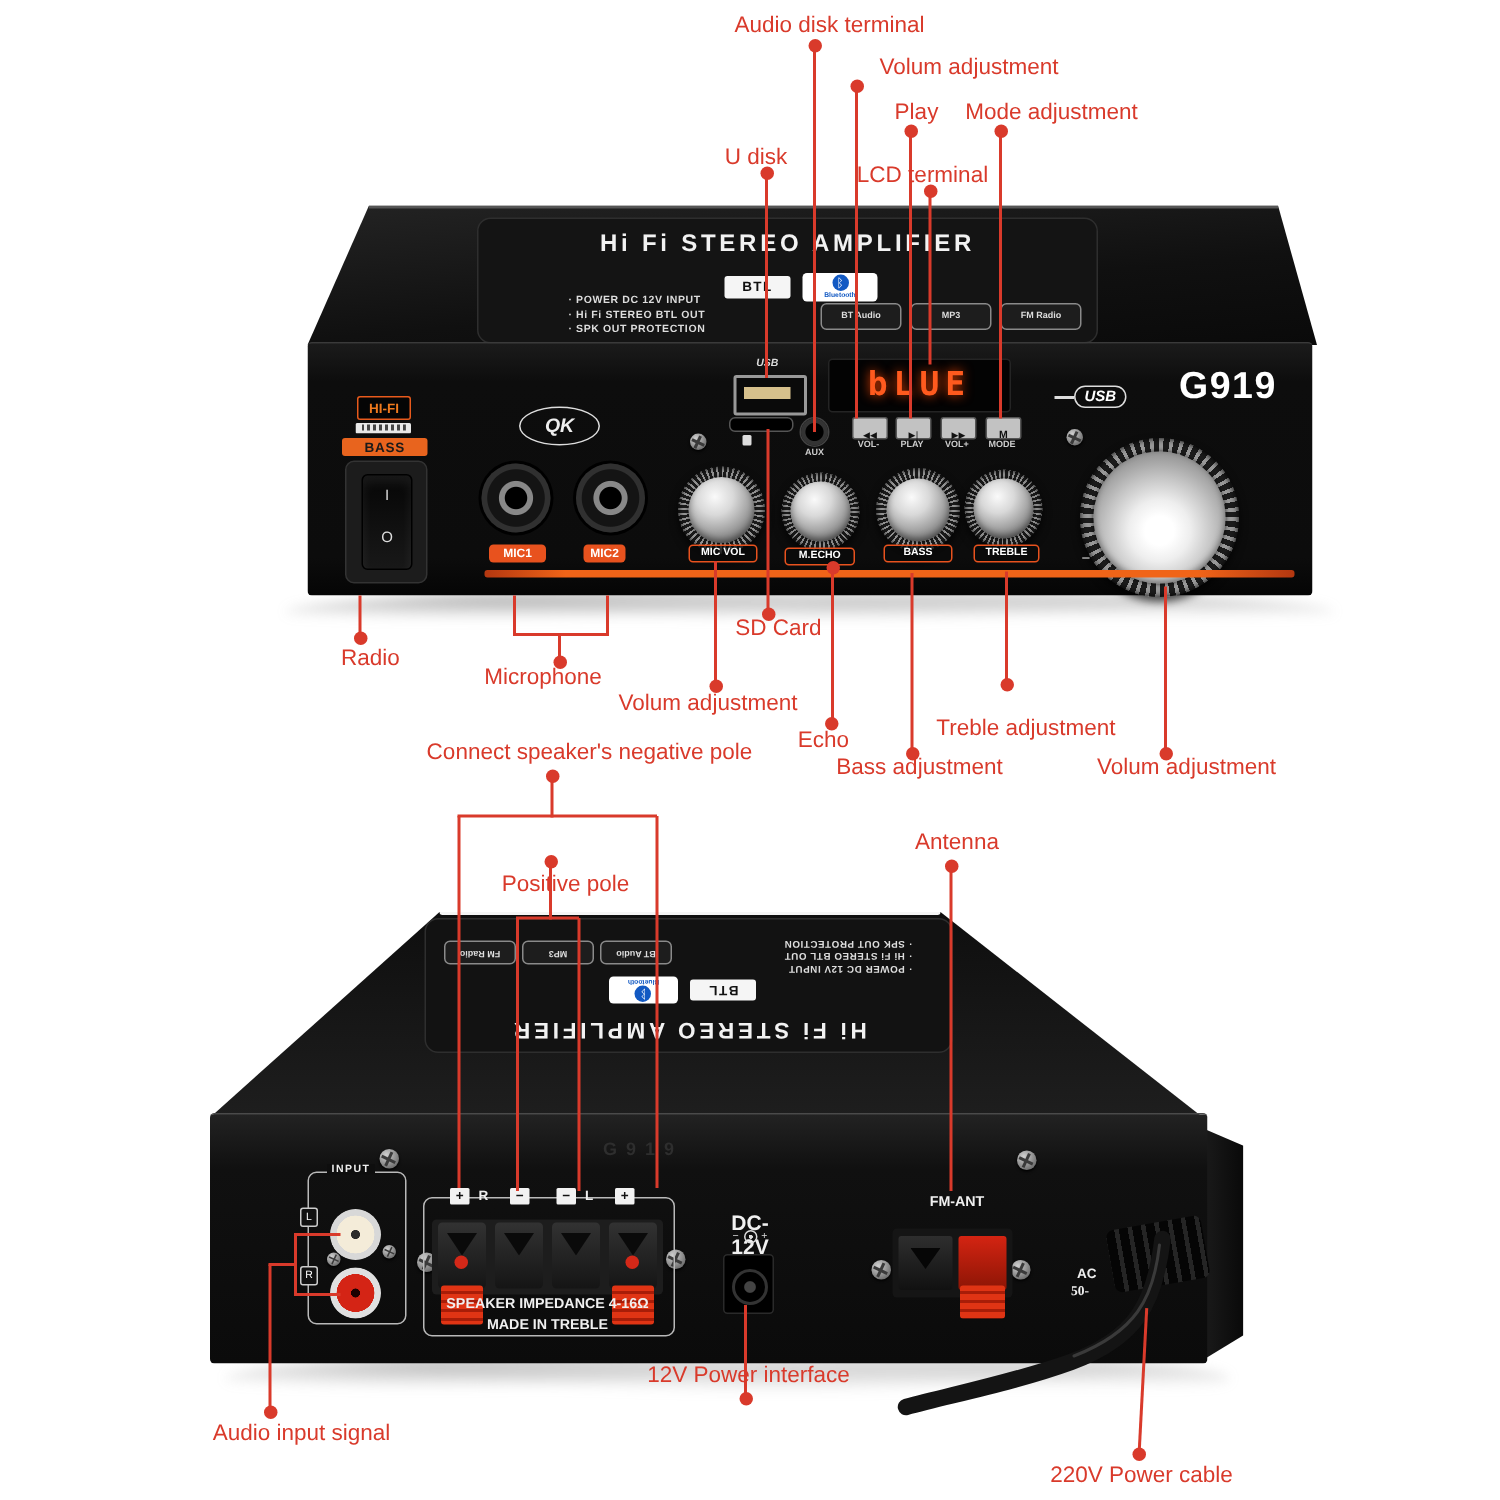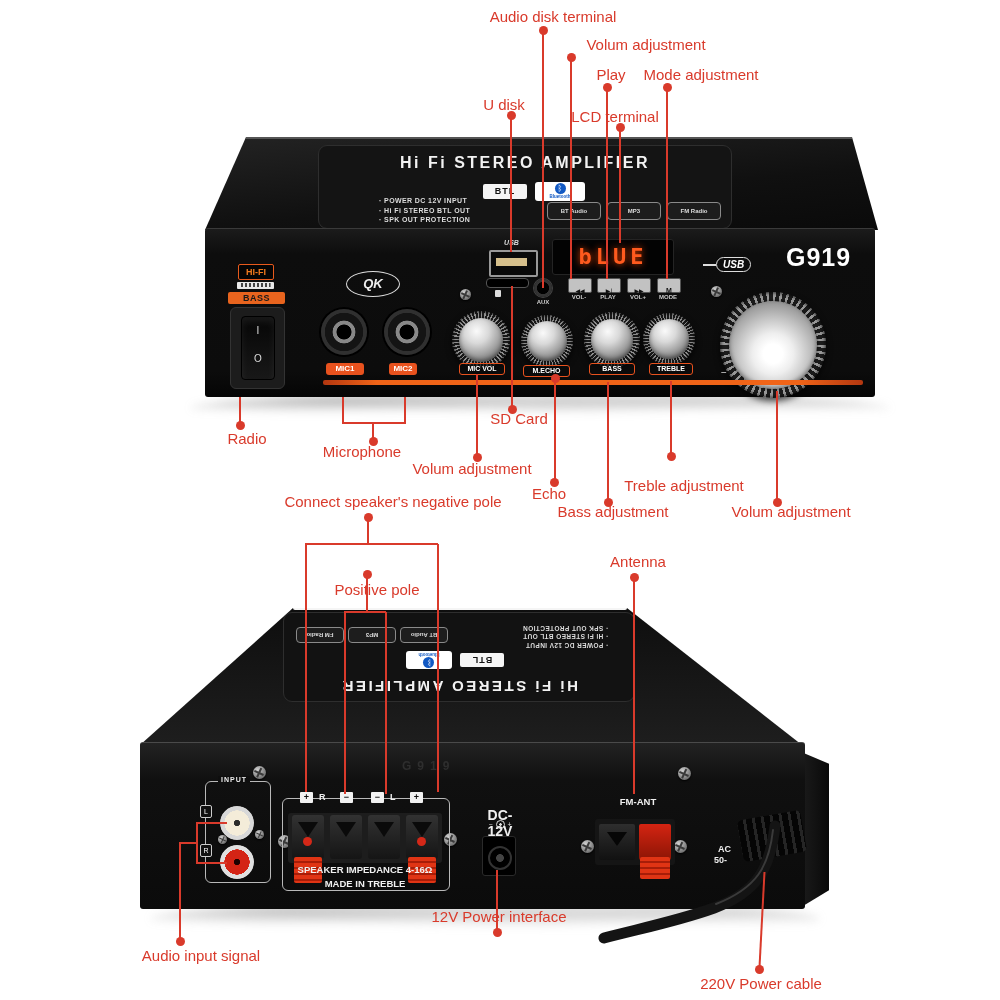--- a/index.html
+++ b/index.html
@@ -273,21 +273,21 @@
     <div style="position:absolute;left:455px;top:76px;width:80px;height:46px;background:#151515;border-radius:3px;">
       <div style="position:absolute;left:4px;top:5px;width:36px;height:36px;background:linear-gradient(#2e2e2e,#111);border-radius:2px;">
         <div style="position:absolute;left:8px;top:8px;width:20px;height:14px;background:#060606;clip-path:polygon(0 0,100% 0,50% 100%);"></div>
       </div>
       <div style="position:absolute;left:44px;top:5px;width:32px;height:36px;background:linear-gradient(#d42412,#8c1505);border-radius:2px;"></div>
     </div>
     <div class="lever" style="left:500px;top:114px;width:30px;height:22px;"></div>
 
     <div style="position:absolute;left:578px;top:101px;color:#eee;font-weight:bold;font-size:9px;line-height:11px;">
       <div>AC</div>
-      <div style="margin-left:-4px;">50-</div>
+      <div style="margin-left:-4px;font-family:Liberation Serif, serif;">50-</div>
     </div>
 
     <div style="position:absolute;left:600px;top:72px;width:64px;height:42px;transform:rotate(-10deg);
                 background:repeating-linear-gradient(90deg,#050505 0 6px,#252525 6px 9px);border-radius:5px;"></div>
   </div>
 
   <div style="position:absolute;left:803px;top:748px;width:26px;height:158px;z-index:10;
               clip-path:polygon(0 3%,100% 10%,100% 90%,0 100%);
               background:linear-gradient(90deg,#1a1a1a,#090909);"></div>
 

